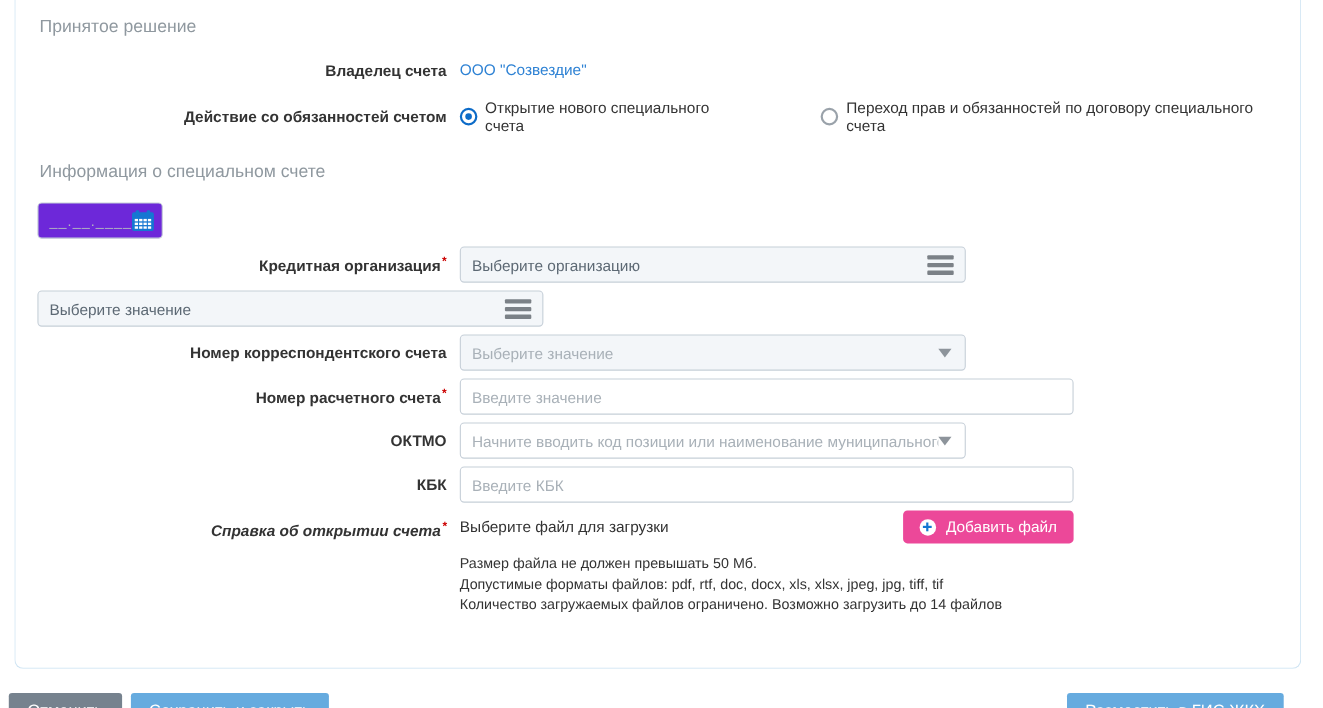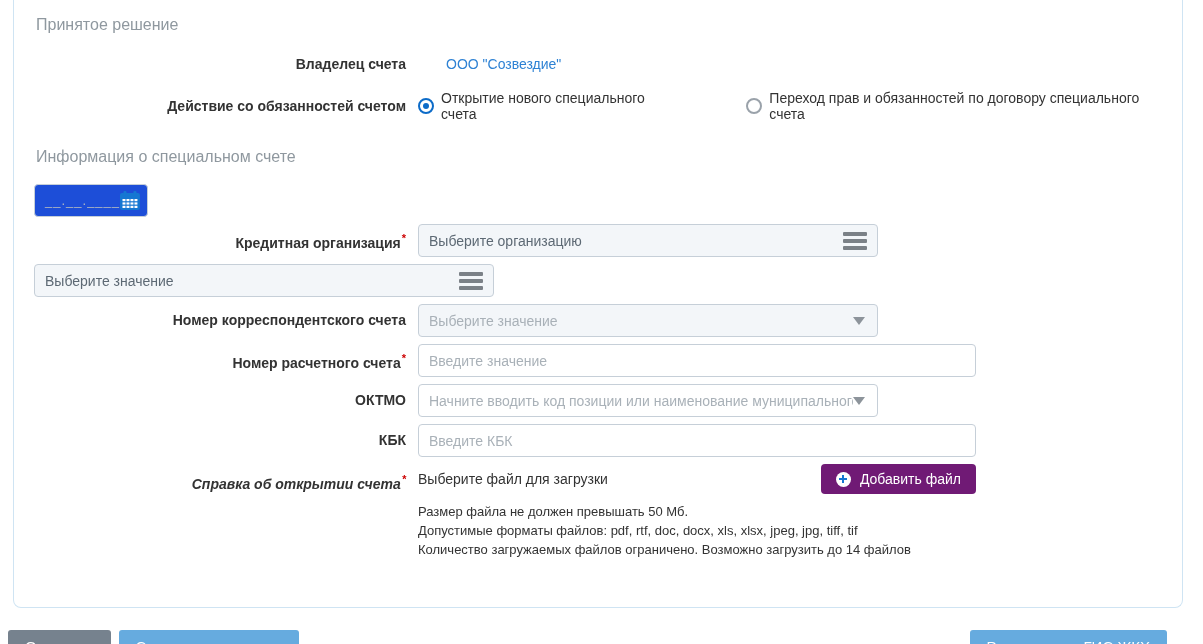--- a/index.html
+++ b/index.html
@@ -44,21 +44,21 @@
   }
   .asterisk {
     color: #cc0000;
     font-size: 11px;
     vertical-align: super;
     margin-left: 1px;
     font-weight: bold;
   }
   .field-cell { margin-left: 12px; }
 
-  .owner-row { min-height: 24px; margin-bottom: 14px; gap: 28px; }
+  .owner-row { min-height: 24px; margin-bottom: 14px; }
   .owner-link {
     color: #2e82d4;
     font-size: 14px;
     font-weight: normal;
     text-decoration: none;
     cursor: pointer;
   }
 
   .radio-row { min-height: 30px; margin-bottom: 4px; }
   .radio-group { display: flex; align-items: center; gap: 65px; }
@@ -82,21 +82,21 @@
   .radio-label { font-size: 14px; margin-left: 7px; color: #333; }
 
   .ctrl {
     height: 33px;
     border: 1px solid #c6cfd8;
     border-radius: 4px;
     display: flex;
     align-items: center;
     padding: 0 10px;
     font-size: 14px;
-    background: #1d4ed8;
+    background: #6d28d9;
   }
   .ctrl-wide { width: 460px; justify-content: space-between; }
   .select-like { background: #f3f6f9; color: #5d6974; cursor: pointer; }
   .select-disabled { background: #f3f6f9; color: #a9b1b8; cursor: default; }
   .ph-truncate {
     white-space: nowrap;
     overflow: hidden;
     text-overflow: clip;
     max-width: 505px;
     display: inline-block;
@@ -134,21 +134,21 @@
   .file-row { align-items: flex-start; }
   .file-block { width: 558px; }
   .file-top {
     display: flex;
     justify-content: space-between;
     align-items: center;
     min-height: 30px;
   }
   .file-choose-text { font-size: 14px; color: #333; }
   .add-file-btn {
-    background: #701a75;
+    background: #ec4899;
     color: #fff;
     border: none;
     border-radius: 4px;
     height: 30px;
     padding: 0 15px;
     font-size: 14px;
     font-family: "Liberation Sans", sans-serif;
     display: flex;
     align-items: center;
     gap: 9px;

